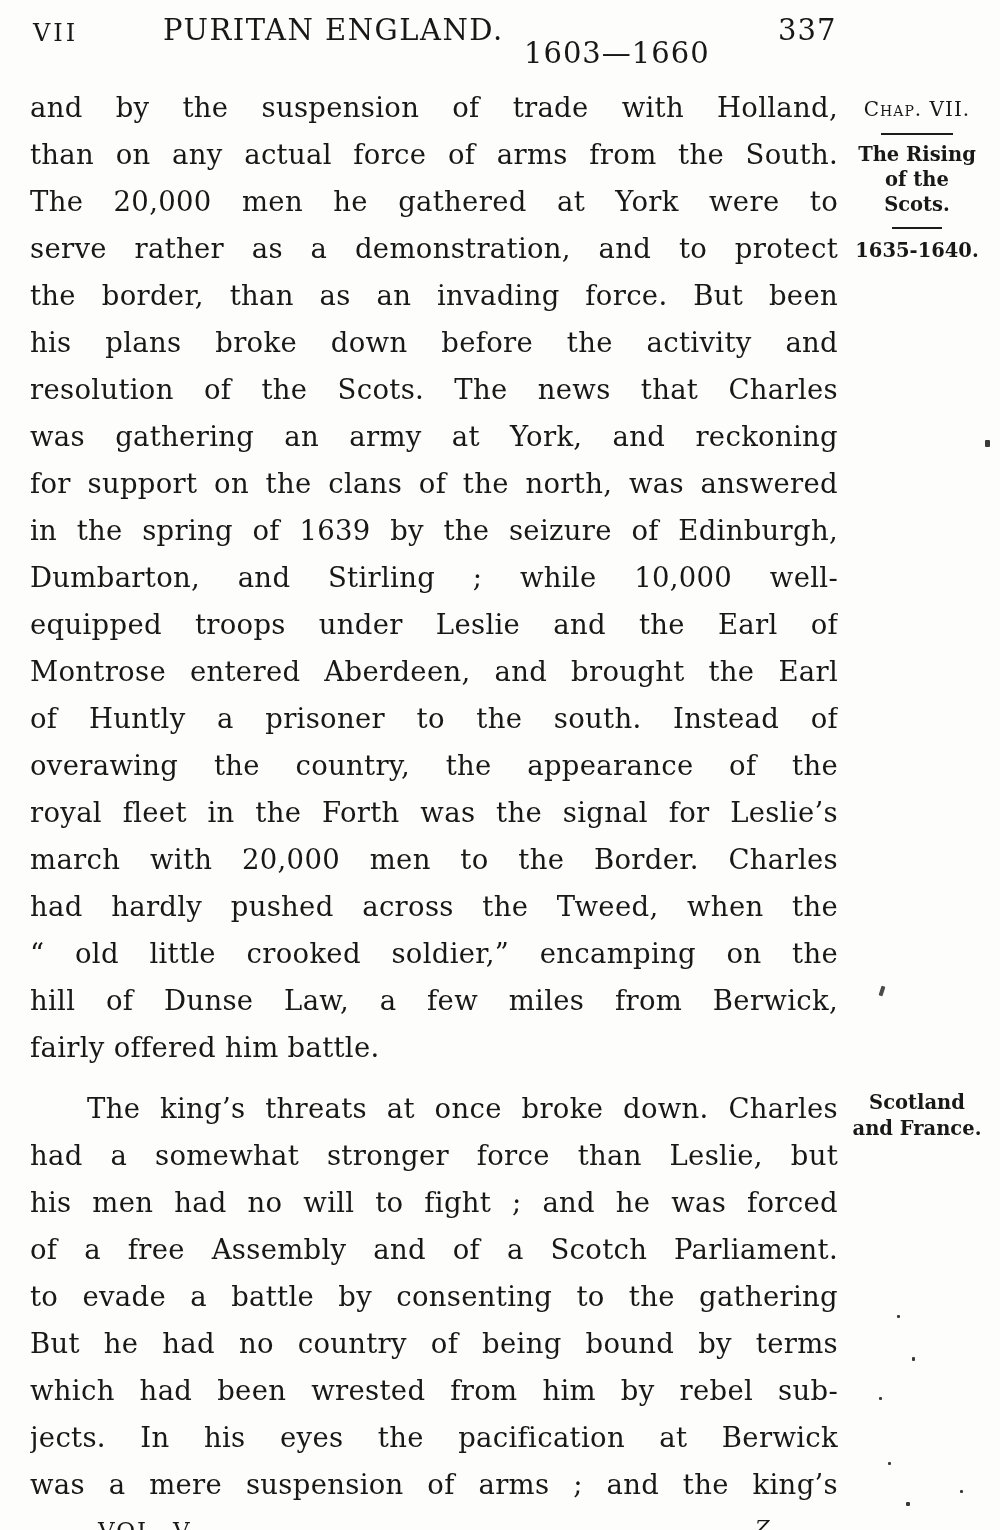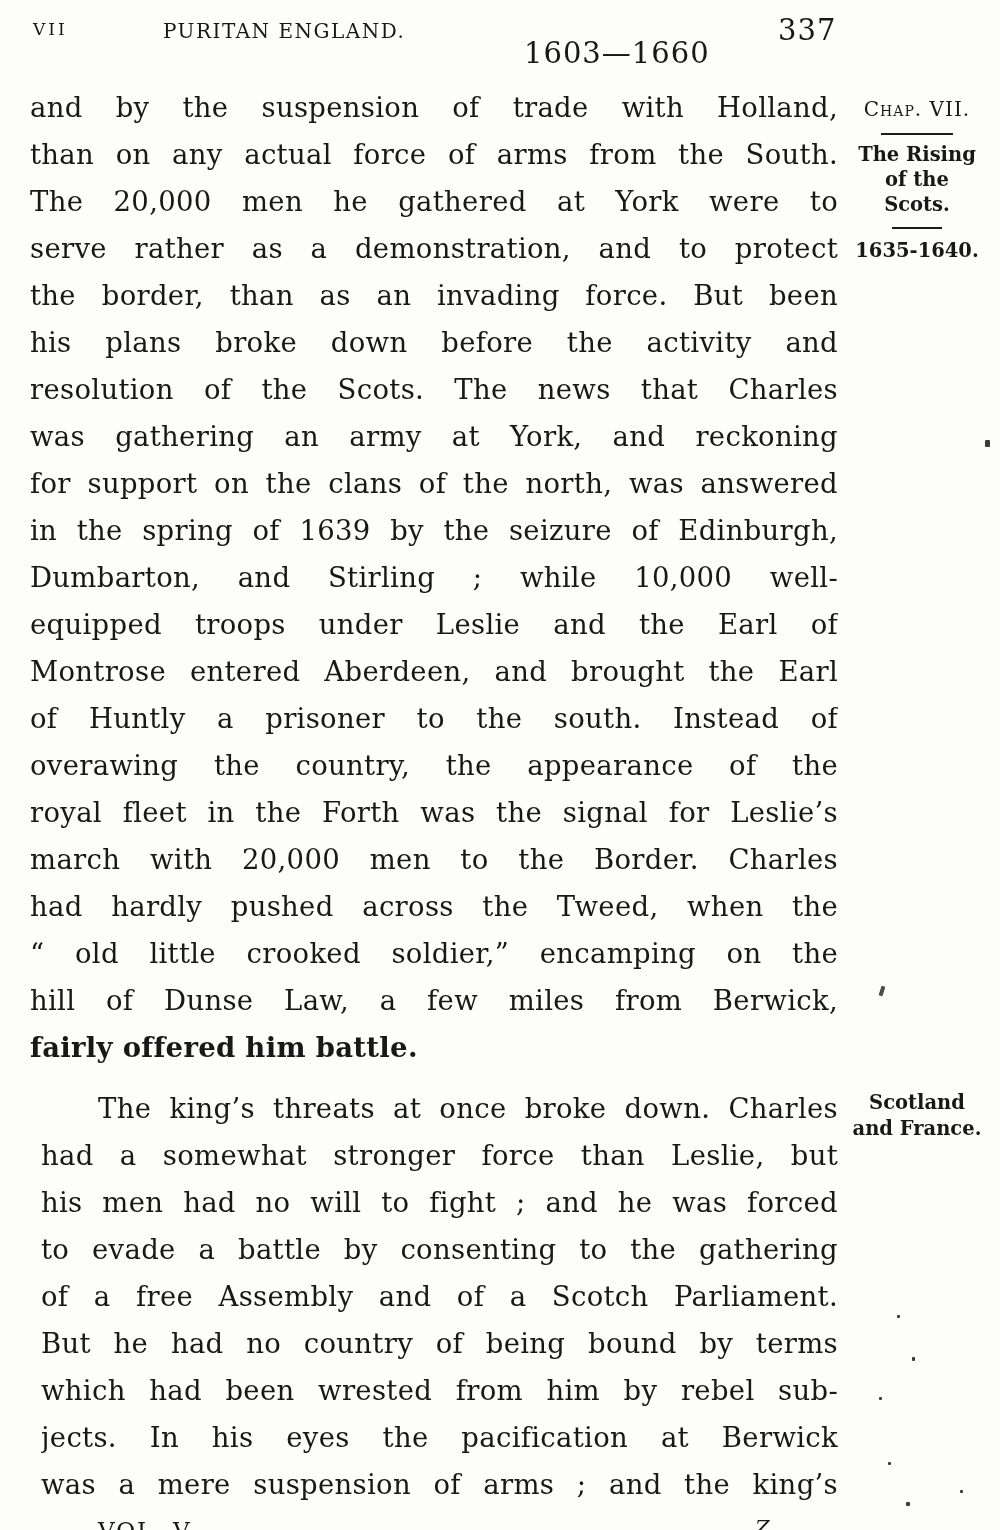--- a/index.html
+++ b/index.html
@@ -14,51 +14,51 @@
   .page {
     position: absolute; inset: 0;
     background: #fdfdfc;
     overflow: hidden;
   }
 
   
   .running-head { position: absolute; top: 0; left: 0; width: 1000px; height: 60px; }
   .rh-chapter {
     position: absolute; left: 33px; top: 19px;
-    font-size: 17px; letter-spacing: 3px; font-variant: small-caps;
+    font-size: 24px; letter-spacing: 3px; font-variant: small-caps;
   }
   .rh-title {
-    position: absolute; left: 163px; top: 19px;
-    font-size: 20px; letter-spacing: 1.5px;
+    position: absolute; left: 163px; top: 13px;
+    font-size: 29px; letter-spacing: 1.5px;
   }
   .rh-years {
     position: absolute; left: 524px; top: 13px;
     font-size: 29px; letter-spacing: 1px; margin-top: 23px;
   }
   .rh-page-number {
     position: absolute; left: 778px; top: 13px;
     font-size: 29px; letter-spacing: 1px;
   }
 
   
   .text-block {
     position: absolute; left: 30px; top: 84px; width: 808px;
   }
   .para { margin: 0; }
-  .para-2 { margin-top: 14px; margin-left: 11px; }
+  .para-2 { margin-top: 14px; }
   .line {
     height: 47px; line-height: 47px;
     font-size: 27.5px;
     letter-spacing: 0.3px;
     text-align: justify;
     text-align-last: justify;
     overflow: hidden;
     white-space: nowrap;
   }
-  .line.no-just { text-align-last: left; white-space: normal; font-weight: bold; }
+  .line.no-just { text-align-last: left; white-space: normal; }
   .line.indent-first { padding-left: 57px; }
 
   
   .margin-col { position: absolute; left: 843px; width: 148px; }
   .mn-chapter-block { top: 97px; text-align: center; }
   .mn-chapter {
     font-size: 20px; font-variant: small-caps; letter-spacing: 1px;
     line-height: 24px;
   }
   .mn-rule { border: 0; border-top: 2px solid #1c1c1c; }
@@ -122,22 +122,22 @@
       <div class="line">march with 20,000 men to the Border. Charles</div>
       <div class="line">had hardly pushed across the Tweed, when the</div>
       <div class="line">“ old little crooked soldier,” encamping on the</div>
       <div class="line">hill of Dunse Law, a few miles from Berwick,</div>
       <div class="line no-just">fairly offered him battle.</div>
     </div>
     <div class="para para-2">
       <div class="line indent-first">The king’s threats at once broke down. Charles</div>
       <div class="line">had a somewhat stronger force than Leslie, but</div>
       <div class="line">his men had no will to fight ; and he was forced</div>
+      <div class="line">of a free Assembly and of a Scotch Parliament.</div>
       <div class="line">to evade a battle by consenting to the gathering</div>
-      <div class="line">of a free Assembly and of a Scotch Parliament.</div>
       <div class="line">But he had no country of being bound by terms</div>
       <div class="line">which had been wrested from him by rebel sub-</div>
       <div class="line">jects. In his eyes the pacification at Berwick</div>
       <div class="line">was a mere suspension of arms ; and the king’s</div>
     </div>
   </div>
 
   <div class="margin-col mn-chapter-block">
     <div class="mn-chapter">Chap. VII.</div>
     <hr class="mn-rule mn-rule-1">

